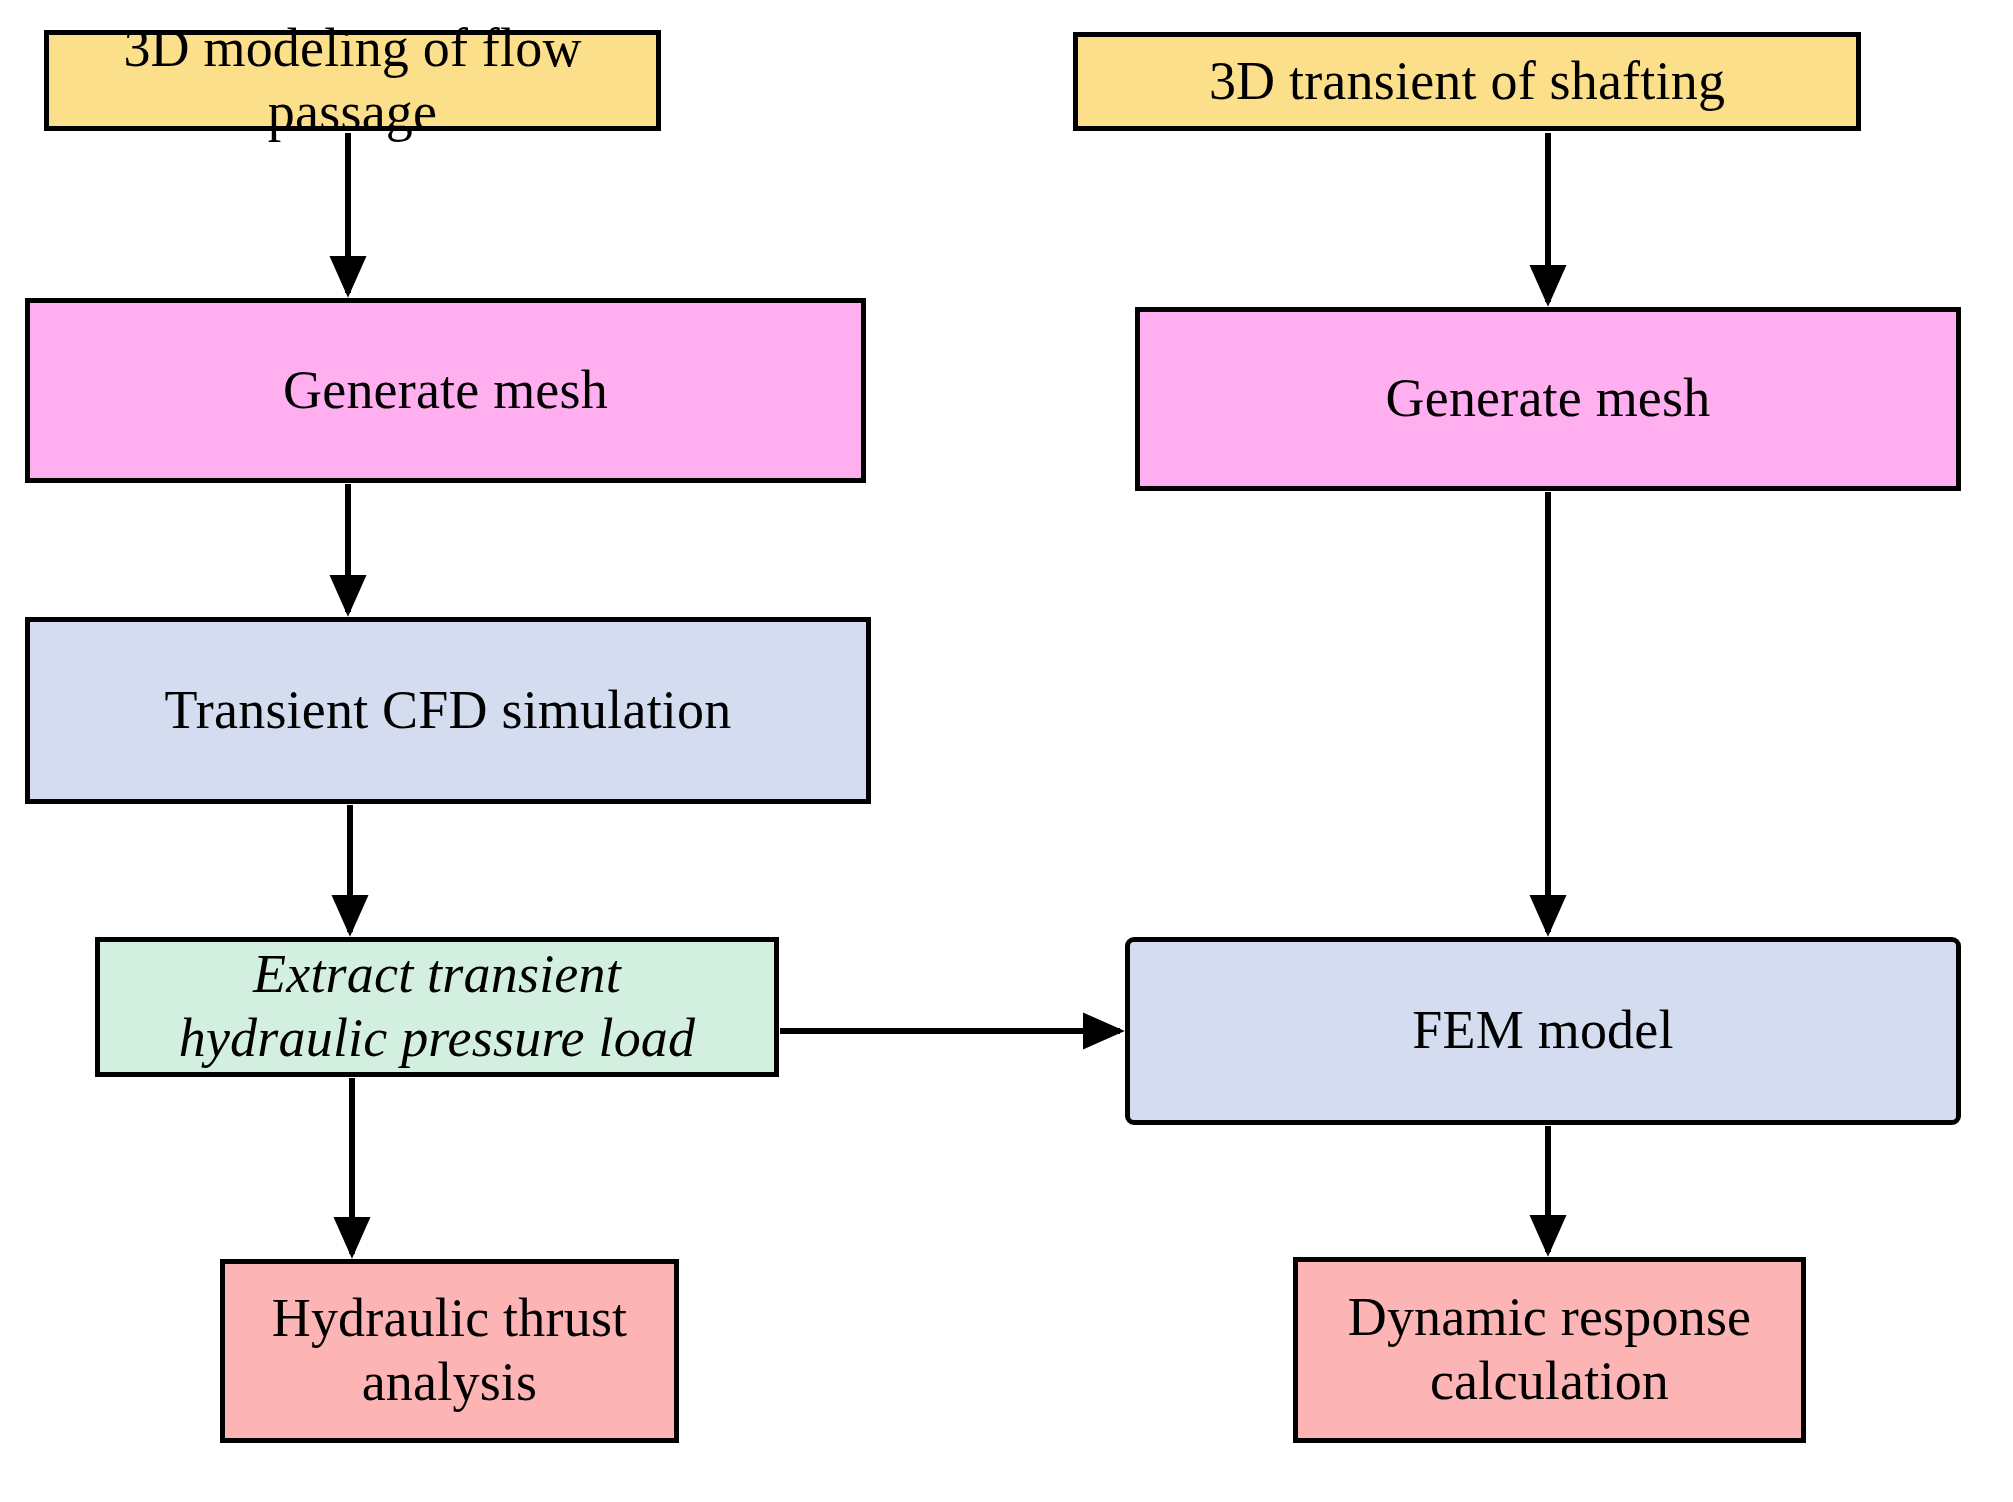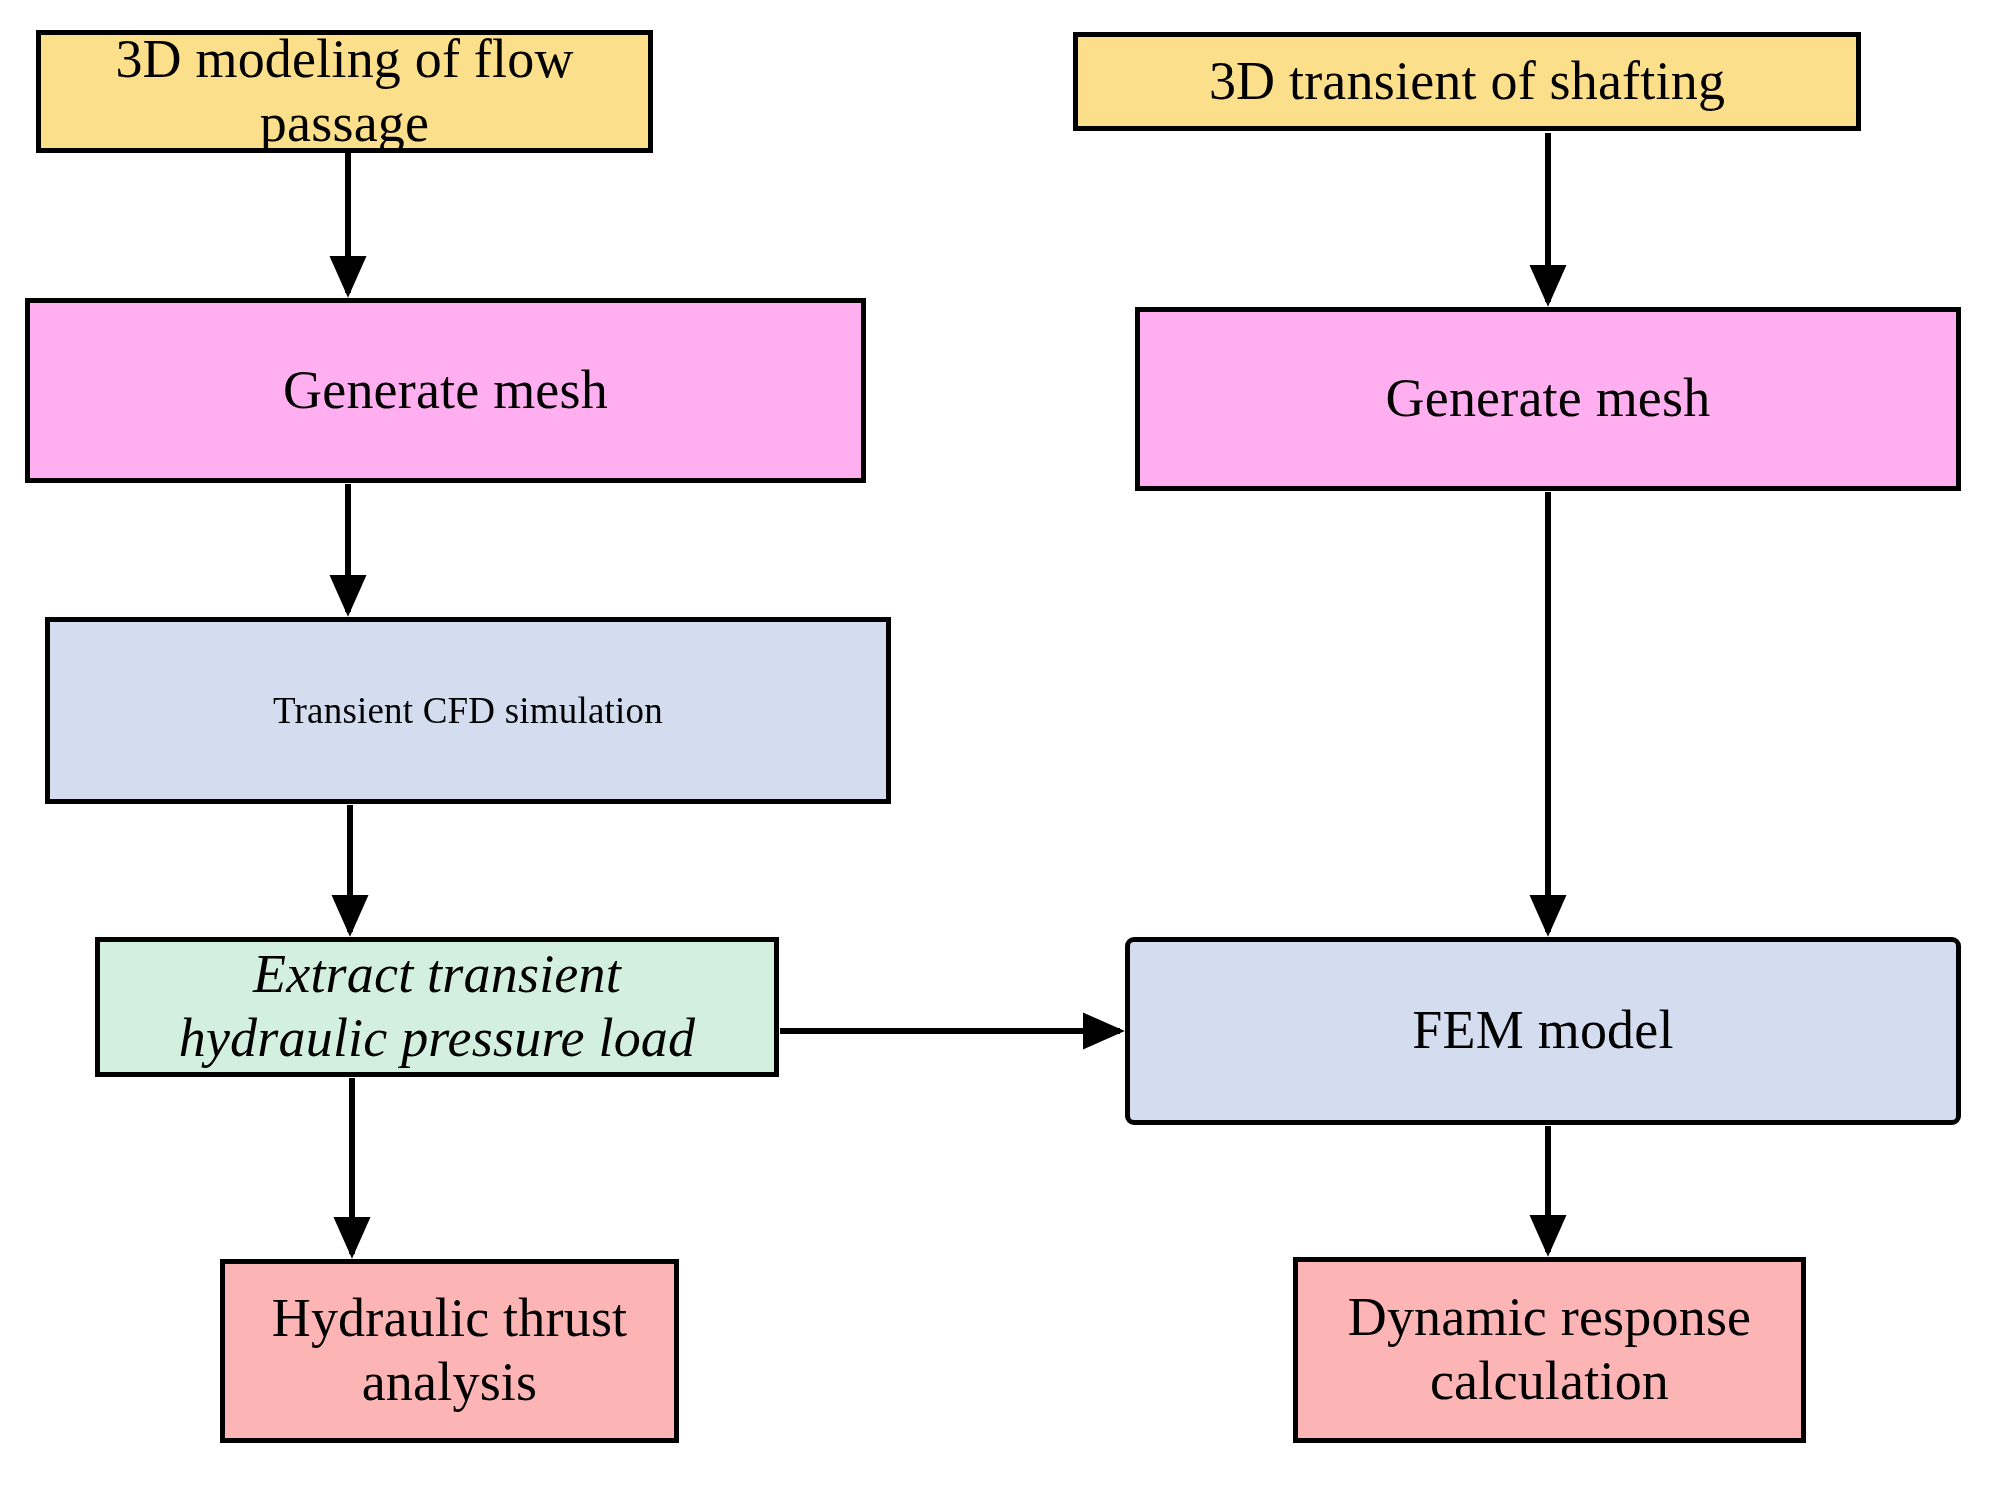--- a/index.html
+++ b/index.html
@@ -54,25 +54,25 @@
         <line x1="348" y1="484" x2="348" y2="612" stroke="#000000" stroke-width="6" marker-end="url(#arrowhead)"></line>
         <line x1="350" y1="805" x2="350" y2="932" stroke="#000000" stroke-width="6" marker-end="url(#arrowhead)"></line>
         <line x1="352" y1="1078" x2="352" y2="1254" stroke="#000000" stroke-width="6" marker-end="url(#arrowhead)"></line>
         <line x1="1548" y1="133" x2="1548" y2="302" stroke="#000000" stroke-width="6" marker-end="url(#arrowhead)"></line>
         <line x1="1548" y1="492" x2="1548" y2="932" stroke="#000000" stroke-width="6" marker-end="url(#arrowhead)"></line>
         <line x1="780" y1="1031" x2="1120" y2="1031" stroke="#000000" stroke-width="6" marker-end="url(#arrowhead)"></line>
         <line x1="1548" y1="1126" x2="1548" y2="1252" stroke="#000000" stroke-width="6" marker-end="url(#arrowhead)"></line>
       </g>
   </svg>
   <div id="node-layer">
-      <div class="node" style="left: 36px; top: 30px; width: 617px; height: 123px; background: rgb(252, 223, 138); font-size: 54px; border-color: rgb(0, 0, 0);">3D modeling of flow passage</div>
+      <div class="node" style="left: 44px; top: 30px; width: 617px; height: 101px; background: rgb(252, 223, 138); font-size: 54px; border-color: rgb(0, 0, 0);">3D modeling of flow passage</div>
       <div class="node" style="left: 1073px; top: 32px; width: 788px; height: 99px; background: rgb(252, 223, 138); font-size: 54px; border-color: rgb(0, 0, 0);">3D transient of shafting</div>
       <div class="node" style="left: 25px; top: 298px; width: 841px; height: 185px; background: rgb(255, 174, 239); font-size: 54px; border-color: rgb(0, 0, 0);">Generate mesh</div>
       <div class="node" style="left: 1135px; top: 307px; width: 826px; height: 184px; background: rgb(255, 174, 239); font-size: 54px; border-color: rgb(0, 0, 0);">Generate mesh</div>
-      <div class="node" style="left: 25px; top: 617px; width: 846px; height: 187px; background: rgb(211, 221, 239); font-size: 37px; border-color: rgb(0, 0, 0); margin-left: 20px;">Transient CFD simulation</div>
+      <div class="node" style="left: 25px; top: 617px; width: 846px; height: 187px; background: rgb(211, 221, 239); font-size: 54px; border-color: rgb(0, 0, 0);">Transient CFD simulation</div>
       <div class="node" style="left: 95px; top: 937px; width: 684px; height: 140px; background: rgb(211, 239, 223); font-size: 54px; border-color: rgb(0, 0, 0); font-style: italic;">Extract transient
 hydraulic pressure load</div>
       <div class="node" style="left: 1125px; top: 937px; width: 836px; height: 188px; background: rgb(211, 221, 239); font-size: 54px; border-color: rgb(0, 0, 0); border-radius: 9px;">FEM model</div>
       <div class="node" style="left: 220px; top: 1259px; width: 459px; height: 184px; background: rgb(252, 180, 180); font-size: 54px; border-color: rgb(0, 0, 0);">Hydraulic thrust
 analysis</div>
       <div class="node" style="left: 1293px; top: 1257px; width: 513px; height: 186px; background: rgb(252, 180, 180); font-size: 54px; border-color: rgb(0, 0, 0);">Dynamic response
 calculation</div>
     </div>
 </div>
 

